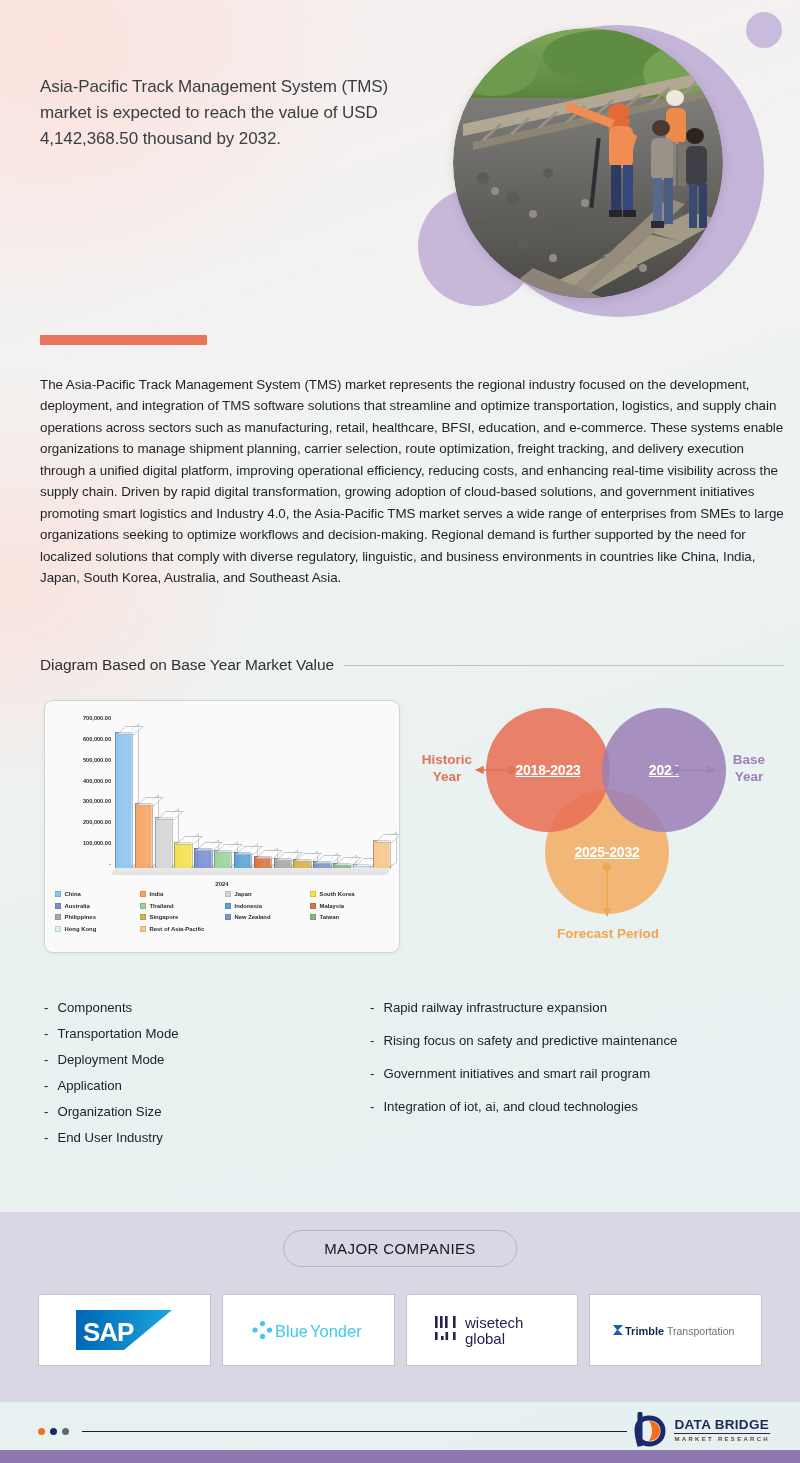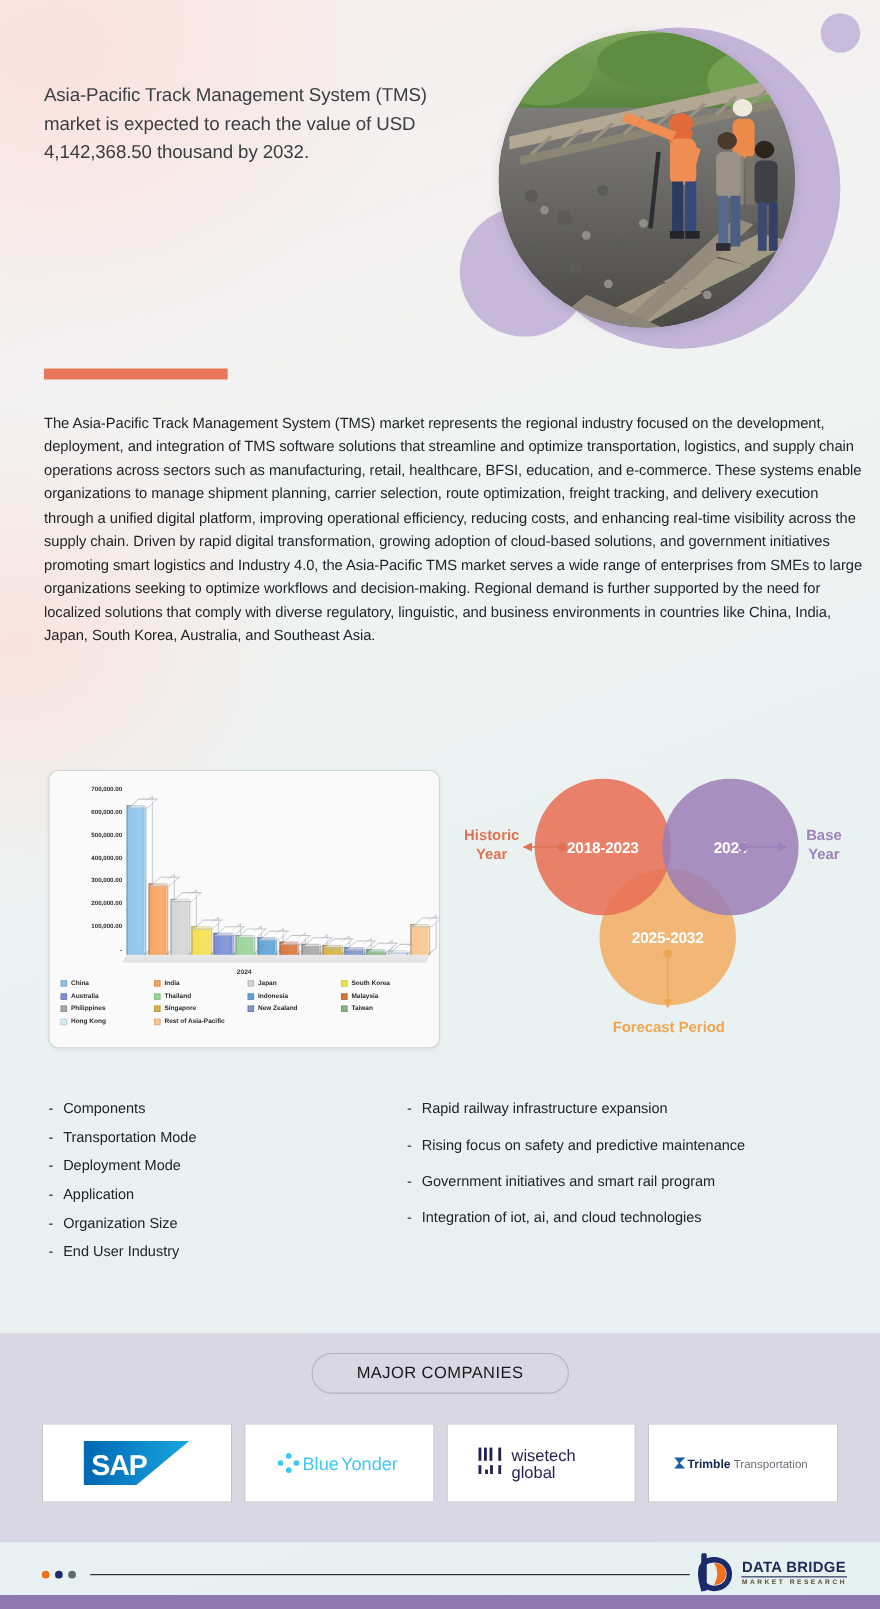--- a/index.html
+++ b/index.html
@@ -128,21 +128,21 @@
     display: grid; grid-template-columns: repeat(4, 1fr);
     row-gap: 5.5px; column-gap: 2px;
   }
   .legend-item { display: flex; align-items: center; gap: 3.5px; }
   .legend-sw { width: 6px; height: 6px; flex: 0 0 6px; border: .5px solid rgba(0,0,0,.12); }
   .legend-lb { font-size: 5.9px; font-weight: 700; color: #2b2b2b; white-space: nowrap; }
 
   
   .venn { position: absolute; left: 410px; top: 700px; width: 380px; height: 258px; }
   .circ { position: absolute; border-radius: 50%; display: flex; align-items: center; justify-content: center; }
-  .circ span { color: #fff; font-size: 14px; font-weight: 700; letter-spacing: -0.2px; z-index: 3; }
+  .circ span { color: #fff; font-size: 14px; font-weight: 700; letter-spacing: -0.2px; z-index: 3; text-decoration: underline; }
   .c-hist { left: 76px; top: 8px; width: 124px; height: 124px; background: rgba(232,112,87,.88); }
   .c-base { left: 192px; top: 8px; width: 124px; height: 124px; background: rgba(156,127,184,.86); }
   .c-fc   { left: 135px; top: 90px; width: 124px; height: 124px; background: rgba(243,174,99,.86); }
   .venn-lbl { position: absolute; font-size: 13.5px; font-weight: 700; line-height: 1.25; }
   .lbl-hist { left: 4px; top: 52px; width: 66px; text-align: center; color: #e07354; }
   .lbl-base { left: 308px; top: 52px; width: 62px; text-align: center; color: #9c82ba; }
   .lbl-fc   { left: 120px; top: 226px; width: 156px; text-align: center; color: #efa74f; }
   .venn svg { position: absolute; left: 0; top: 0; width: 380px; height: 258px; z-index: 4; pointer-events: none; }
 
   
@@ -314,20 +314,24 @@
     </div>
 
     <div class="hero-text">
       <div class="hero-sub">Asia-Pacific Track Management System (TMS) market is expected to reach the value of USD 4,142,368.50 thousand by 2032.</div>
     </div>
     <div class="hero-rule"></div>
   </div>
 
   <div class="body-para">The Asia-Pacific Track Management System (TMS) market represents the regional industry focused on the development, deployment, and integration of TMS software solutions that streamline and optimize transportation, logistics, and supply chain operations across sectors such as manufacturing, retail, healthcare, BFSI, education, and e-commerce. These systems enable organizations to manage shipment planning, carrier selection, route optimization, freight tracking, and delivery execution through a unified digital platform, improving operational efficiency, reducing costs, and enhancing real-time visibility across the supply chain. Driven by rapid digital transformation, growing adoption of cloud-based solutions, and government initiatives promoting smart logistics and Industry 4.0, the Asia-Pacific TMS market serves a wide range of enterprises from SMEs to large organizations seeking to optimize workflows and decision-making. Regional demand is further supported by the need for localized solutions that comply with diverse regulatory, linguistic, and business environments in countries like China, India, Japan, South Korea, Australia, and Southeast Asia.</div>
 
+  <div class="diagram-head">
+    <div class="t">Diagram Based on Base Year Market Value</div>
+    <div class="line"></div>
+  </div>
 
   <div class="chart-card">
     <div class="chart-inner">
       <div class="yaxis" id="yaxis">
           <div>700,000.00</div>
           <div>600,000.00</div>
           <div>500,000.00</div>
           <div>400,000.00</div>
           <div>300,000.00</div>
           <div>200,000.00</div>

